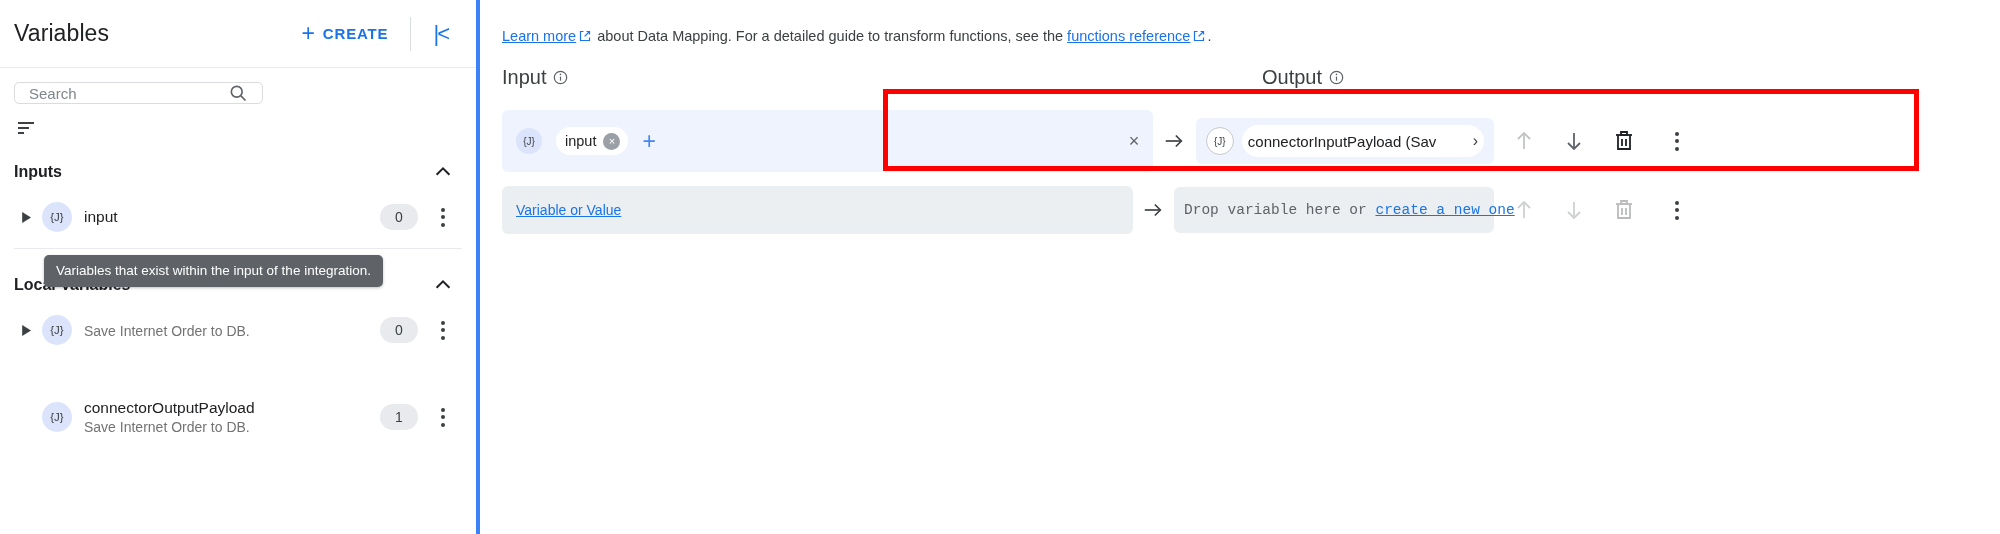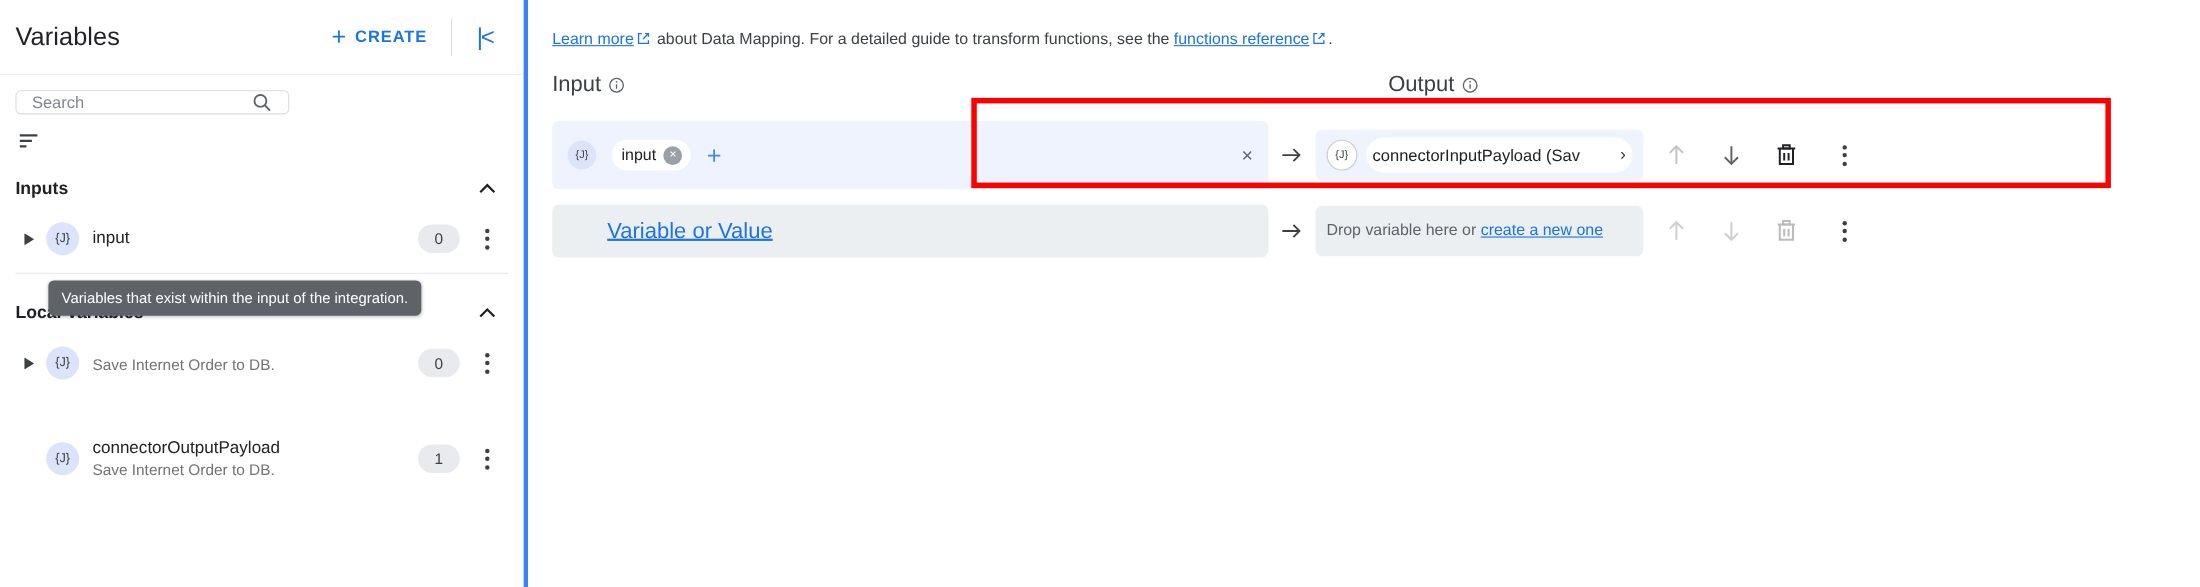--- a/index.html
+++ b/index.html
@@ -146,41 +146,41 @@
     padding: 0 8px 0 9px; font-size: 14.5px; color: #202124;
   }
   .chip-x {
     width: 17px; height: 17px; border-radius: 50%;
     background: #9aa0a6; color: #fff;
     display: flex; align-items: center; justify-content: center;
     font-size: 11px; cursor: pointer;
   }
   .add-plus { color: #4285f4; font-size: 23px; line-height: 1; margin-left: 8px; cursor: pointer; }
   .field-x { margin-left: auto; color: #5f6368; font-size: 18px; cursor: pointer; }
-  .vv-link { font-size: 20px; margin-left: 36px; }
+  .vv-link { font-size: 14px; }
 
   .arrow-col { width: 46px; display: flex; align-items: center; justify-content: center; }
   .arrow-col svg { width: 22px; height: 22px; }
 
   .out-field {
     width: 320px; height: 46px; border-radius: 6px;
     background: #eef3fd; display: flex; align-items: center; padding: 0 10px;
   }
   .out-field.empty { background: #eceff1; }
   .out-chip {
     display: flex; align-items: center; gap: 5px;
     background: #fff; border-radius: 16px; height: 32px;
     padding: 0 6px 0 6px; flex: 1; min-width: 0;
   }
   .out-name {
     font-size: 15px; color: #202124;
     white-space: nowrap; overflow: hidden; text-overflow: clip; flex: 1; min-width: 0;
   }
   .out-chev { font-size: 16px; color: #3c4043; flex: 0 0 auto; }
-  .drop-text { font-size: 14.5px; color: #5f6368; white-space: nowrap; }
+  .drop-text { font-size: 14.5px; color: #5f6368; white-space: nowrap; font-family: Liberation Mono, monospace; }
 
   .row-actions { display: flex; align-items: center; gap: 26px; margin-left: 18px; }
   .act { width: 24px; height: 24px; cursor: pointer; }
   .act.dim { opacity: .38; }
   .act.off { opacity: .3; cursor: default; }
 
   
   .highlight {
     position: absolute;
     left: 403px; top: 89px; width: 1036px; height: 82px;

